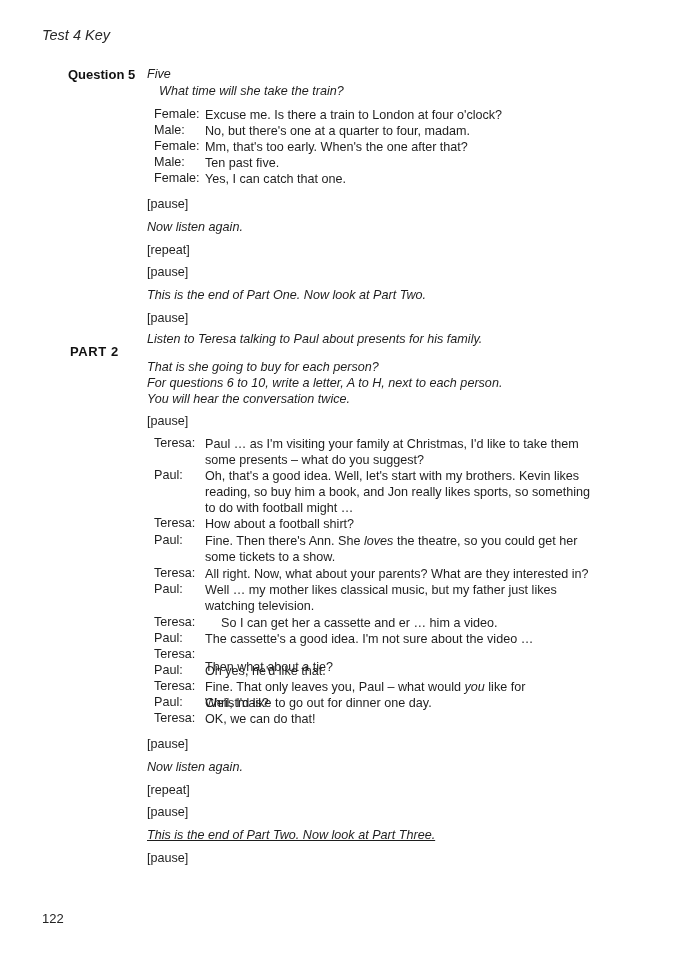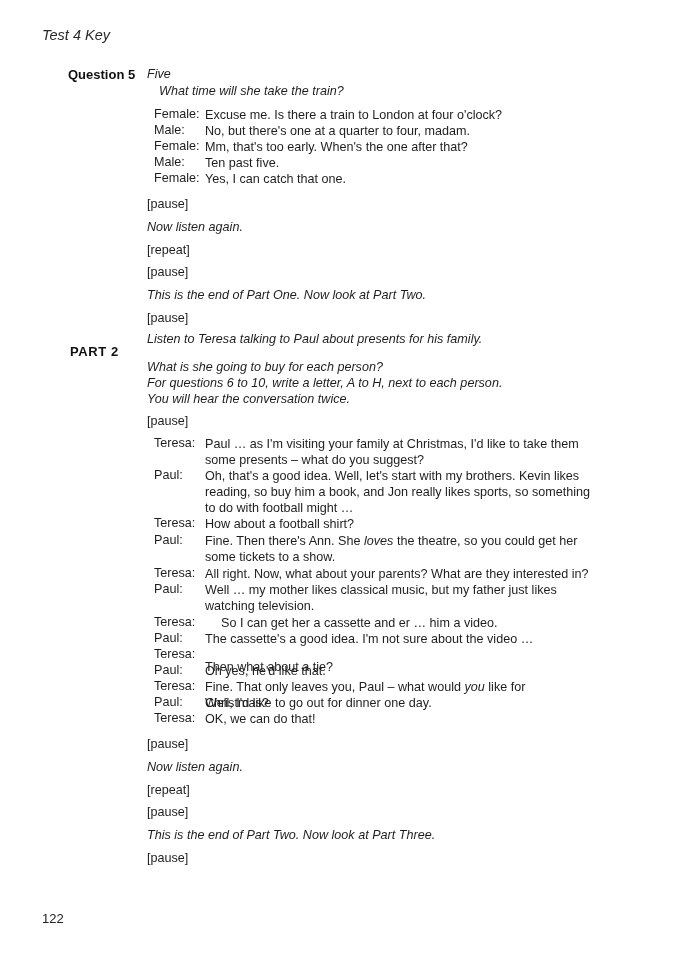--- a/index.html
+++ b/index.html
@@ -41,21 +41,21 @@
 
   <div class="abs col" style="top:197px;">[pause]</div>
   <div class="abs col it" style="top:220px;">Now listen again.</div>
   <div class="abs col" style="top:243px;">[repeat]</div>
   <div class="abs col" style="top:265px;">[pause]</div>
   <div class="abs col it" style="top:288px;">This is the end of Part One. Now look at Part Two.</div>
   <div class="abs col" style="top:311px;">[pause]</div>
 
   <div class="abs label part" style="top:344px;">PART 2</div>
   <div class="abs col it" style="top:332px;">Listen to Teresa talking to Paul about presents for his family.</div>
-  <div class="abs col it" style="top:360px;">What is she going to buy for each person?</div>
+  <div class="abs col it" style="top:360px;">That is she going to buy for each person?</div>
   <div class="abs col it" style="top:376px;">For questions 6 to 10, write a letter, A to H, next to each person.</div>
   <div class="abs col it" style="top:392px;">You will hear the conversation twice.</div>
   <div class="abs col" style="top:414px;">[pause]</div>
 
   <div class="abs spk" style="top:436px;">Teresa:</div>
   <div class="abs utt" style="top:436px;">Paul … as I'm visiting your family at Christmas, I'd like to take them some presents – what do you suggest?</div>
 
   <div class="abs spk" style="top:468px;">Paul:</div>
   <div class="abs utt" style="top:468px;">Oh, that's a good idea. Well, let's start with my brothers. Kevin likes reading, so buy him a book, and Jon really likes sports, so something to do with football might …</div>
 
@@ -89,17 +89,17 @@
   <div class="abs spk" style="top:695px;">Paul:</div>
   <div class="abs utt" style="top:695px;">Well, I'd like to go out for dinner one day.</div>
 
   <div class="abs spk" style="top:711px;">Teresa:</div>
   <div class="abs utt" style="top:711px;">OK, we can do that!</div>
 
   <div class="abs col" style="top:737px;">[pause]</div>
   <div class="abs col it" style="top:760px;">Now listen again.</div>
   <div class="abs col" style="top:783px;">[repeat]</div>
   <div class="abs col" style="top:805px;">[pause]</div>
-  <div class="abs col it" style="top:828px;">This is the end of Part Two. Now look at Part Three.</div>
+  <div class="abs col it" style="top:828px;text-decoration:underline;">This is the end of Part Two. Now look at Part Three.</div>
   <div class="abs col" style="top:851px;">[pause]</div>
 
   <div class="abs pagenum">122</div>
 </div>
 
 </body></html>

